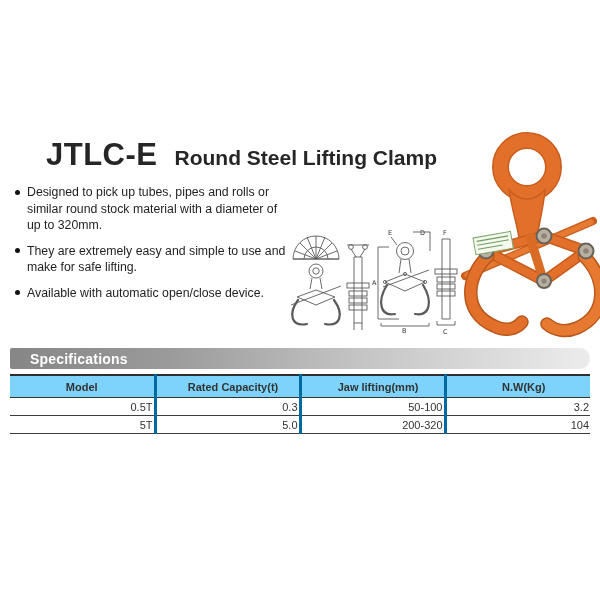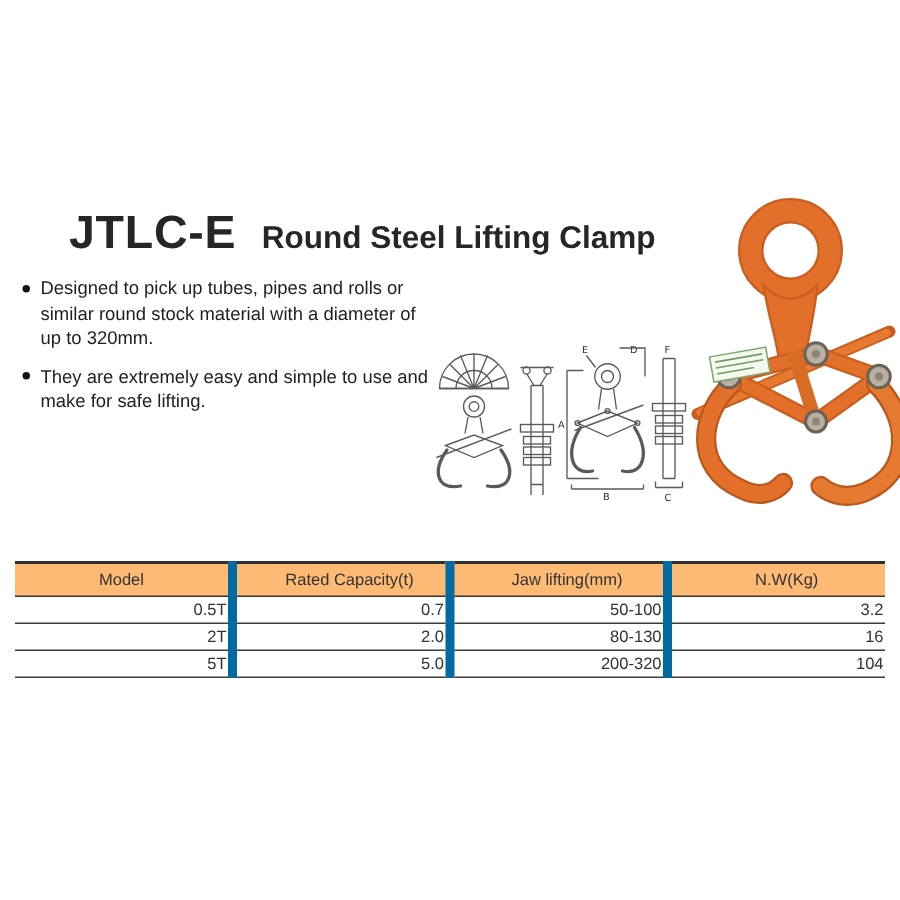--- a/index.html
+++ b/index.html
@@ -28,39 +28,40 @@
     border-radius:2px 10px 10px 2px; display:flex; align-items:center; padding-left:20px;
   }
   .spec-bar .bar-label { color:#ffffff; font-weight:bold; font-size:14px; letter-spacing:.2px; }
   
   .spec-table {
     position:absolute; left:10px; top:374px; width:580px;
     border-collapse:collapse; font-size:11px; color:#333; table-layout:fixed;
   }
   .spec-table { border-top:2px solid #2f2f2f; }
   .spec-table th {
-    background:#fdba74; font-weight:normal; height:19px; text-align:center;
+    background:#7dd3fc; font-weight:bold; height:19px; text-align:center;
     border-bottom:1.5px solid #333;
   }
   .spec-table td { height:15px; text-align:right; border-bottom:1.2px solid #3c3c3c;margin-top:30px; }
-  .spec-table th + th, .spec-table td + td { border-left:6px solid #0369a1;padding-left:12px; }
+  .spec-table th + th, .spec-table td + td { border-left:3px solid #0369a1;padding-left:12px; }
 </style>
 </head>
 <body>
 
 <div class="canvas">
 
   <div class="title-row">
     <span class="title-model">JTLC-E</span>
     <span class="title-name">Round Steel Lifting Clamp</span>
   </div>
 
   <div class="features">
     <div class="feature">Designed to pick up tubes, pipes and rolls or similar round stock material with a diameter of up to 320mm.</div>
     <div class="feature">They are extremely easy and simple to use and make for safe lifting.</div>
+    <div class="feature">Available with automatic open/close device.</div>
   </div>
 
   <svg class="tech-drawing" viewBox="0 0 177 117">
 
     <g>
       <path class="ln" d="M10 38 A23 23 0 0 1 56 38 Z"></path>
       <path class="ln" d="M21 38 A12 12 0 0 1 45 38"></path>
       <path class="ln" d="M33 38 L56 38 M33 38 L54 30 M33 38 L49 22 M33 38 L42 16 M33 38 L33 15 M33 38 L24 16 M33 38 L17 22 M33 38 L12 30 M33 38 L10 38"></path>
       <circle class="ln" cx="33" cy="50" r="7"></circle>
       <circle class="ln" cx="33" cy="50" r="3.2"></circle>
@@ -149,42 +150,39 @@
 
       <g transform="translate(21,114) rotate(-10)">
         <rect x="0" y="0" width="38" height="17" fill="#f4f8ee" stroke="#7aa86a" stroke-width="1"></rect>
         <line x1="3" y1="4" x2="35" y2="4" stroke="#6f9e5f" stroke-width="1.2"></line>
         <line x1="3" y1="8" x2="35" y2="8" stroke="#6f9e5f" stroke-width="1"></line>
         <line x1="3" y1="12" x2="28" y2="12" stroke="#6f9e5f" stroke-width="1"></line>
       </g>
     </g>
   </svg>
 
+  <div class="spec-bar">
+    <span class="bar-label">Specifications</span>
+  </div>
 
   <table class="spec-table">
     <thead>
       <tr>
         <th>Model</th>
         <th>Rated Capacity(t)</th>
         <th>Jaw lifting(mm)</th>
         <th>N.W(Kg)</th>
       </tr>
     </thead>
     <tbody>
       <tr>
         <td>0.5T</td>
-        <td>0.7</td>
+        <td>0.3</td>
         <td>50-100</td>
         <td>3.2</td>
-      </tr>
-      <tr>
-        <td>2T</td>
-        <td>2.0</td>
-        <td>80-130</td>
-        <td>16</td>
       </tr>
       <tr>
         <td>5T</td>
         <td>5.0</td>
         <td>200-320</td>
         <td>104</td>
       </tr>
     </tbody>
   </table>
 

